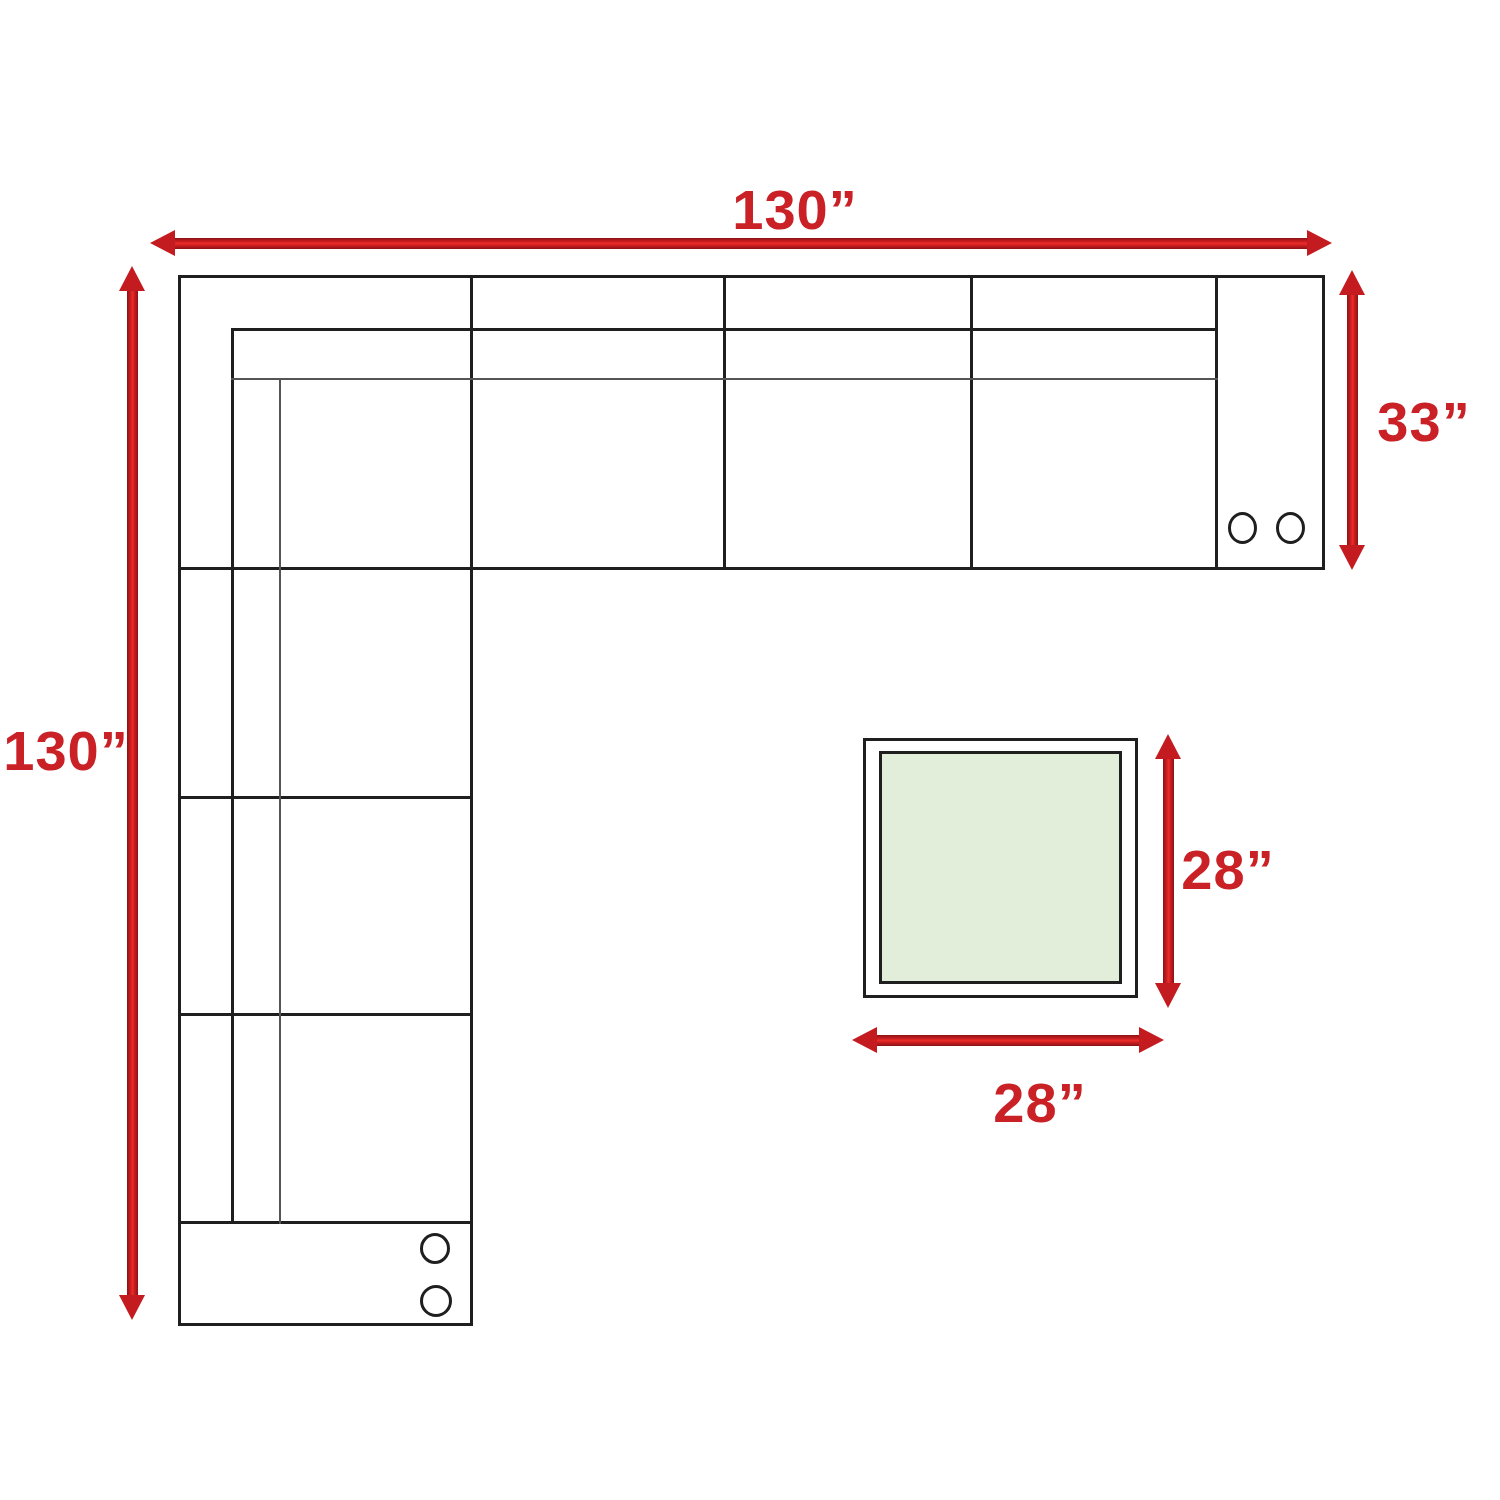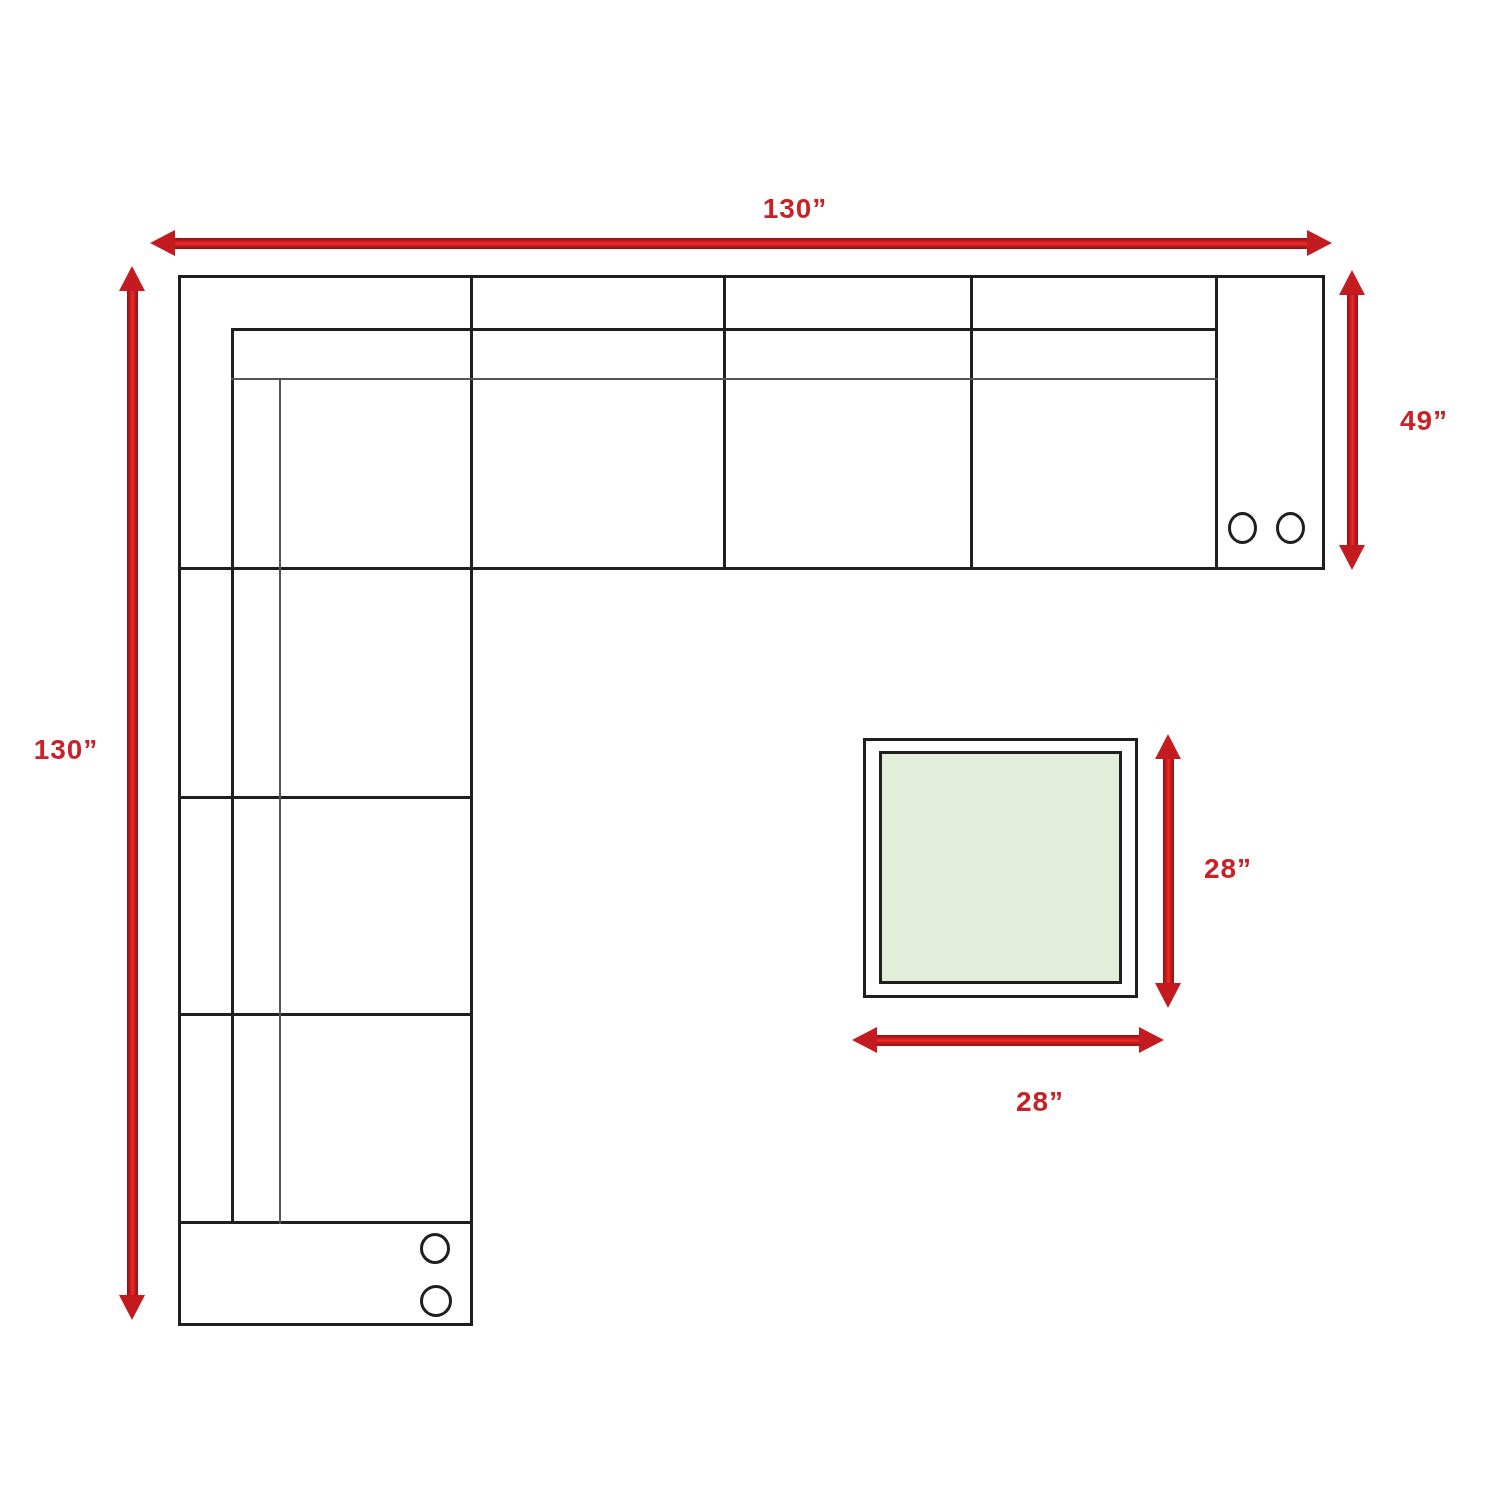--- a/index.html
+++ b/index.html
@@ -41,21 +41,21 @@
     background:linear-gradient(90deg,#8a1316 0%,#b8181d 22%,#ea2b28 50%,#b8181d 78%,#8a1316 100%);
   }
   .ah { width:0; height:0; flex:0 0 auto; }
   .ah.w { border-top:13px solid transparent; border-bottom:13px solid transparent; border-right:25px solid #c41b20; }
   .ah.e { border-top:13px solid transparent; border-bottom:13px solid transparent; border-left:25px solid #c41b20; }
   .ah.n { border-left:13px solid transparent; border-right:13px solid transparent; border-bottom:25px solid #c41b20; }
   .ah.s { border-left:13px solid transparent; border-right:13px solid transparent; border-top:25px solid #c41b20; }
   
   .dim-label {
     position:absolute; transform:translate(-50%,-50%);
-    font-weight:bold; font-size:28px; color:#ca2127; white-space:nowrap;
+    font-weight:bold; font-size:56px; color:#ca2127; white-space:nowrap;
     letter-spacing:1px;
   }
 </style>
 </head>
 <body>
 
 <div class="canvas">
 
   <div class="outline" style="left:178px; top:275px; width:1147px; height:295px;"></div>
   <div class="outline" style="left:178px; top:275px; width:295px; height:1051px;"></div>
@@ -109,17 +109,17 @@
   </div>
 
   <div class="arrow h" style="left:852px; top:1027px; width:312px;">
     <i class="ah w"></i>
     <span class="shaft"></span>
     <i class="ah e"></i>
   </div>
 
   <div class="dim-label" style="left:795px; top:209px;">130”</div>
   <div class="dim-label" style="left:66px; top:750px;">130”</div>
-  <div class="dim-label" style="left:1424px; top:421px;">49”</div>
+  <div class="dim-label" style="left:1424px; top:421px;">33”</div>
   <div class="dim-label" style="left:1228px; top:869px;">28”</div>
   <div class="dim-label" style="left:1040px; top:1102px;">28”</div>
 
 </div>
 
 </body></html>

